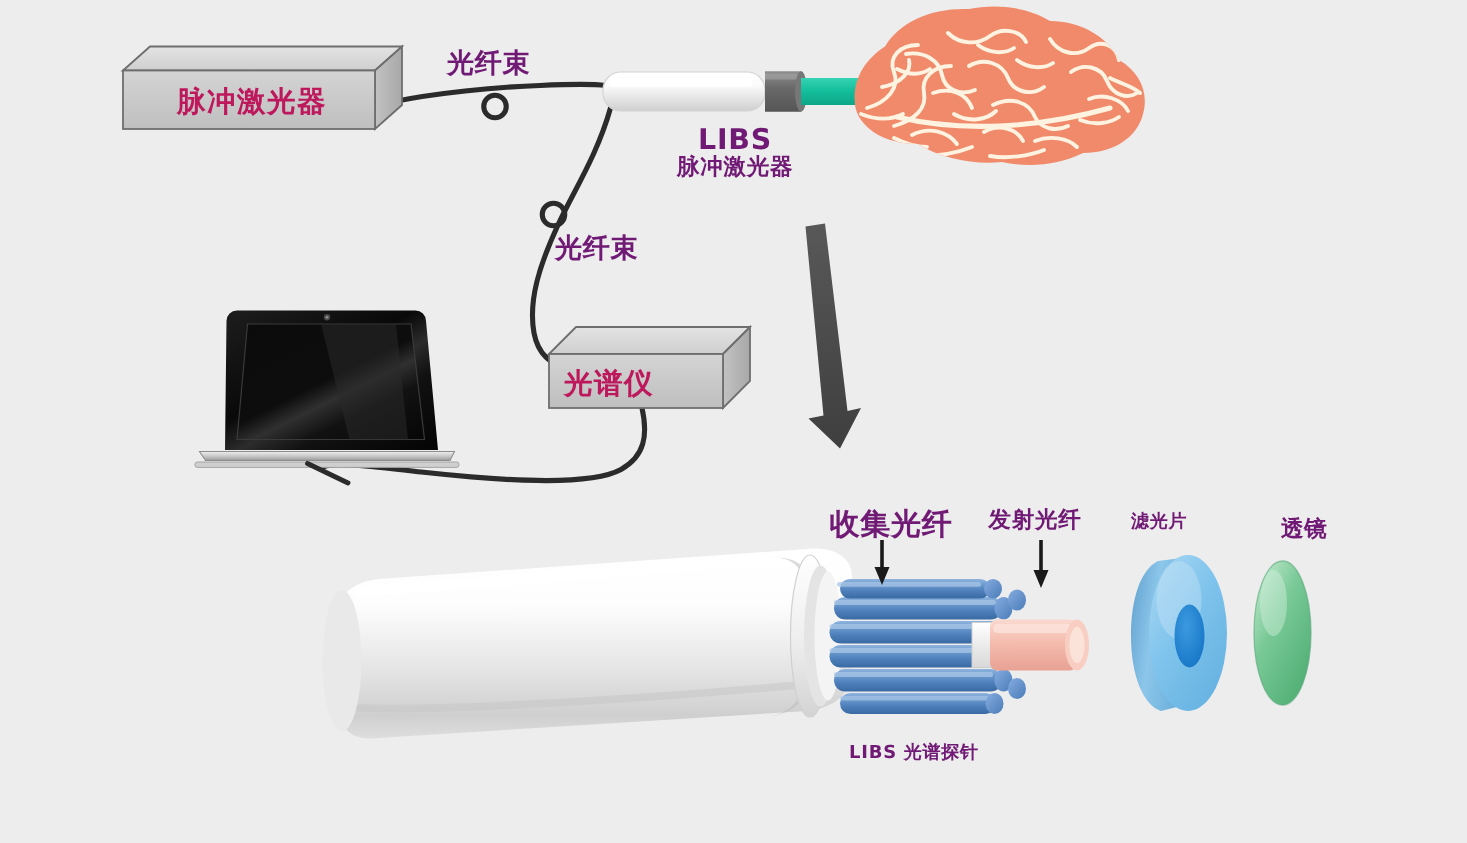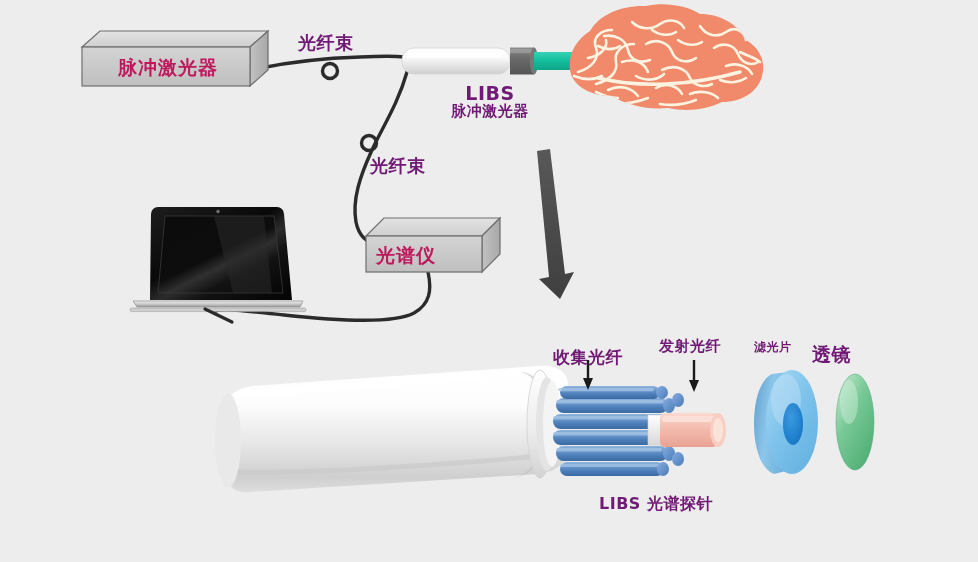--- a/index.html
+++ b/index.html
@@ -313,23 +313,23 @@
 
 <div class="boxlbl" style="left:376px;top:243px;">光谱仪</div>
 
 <div class="lbl" style="left:298px;top:32px;font-size:18px;">光纤束</div>
 
 <div class="lbl" style="left:370px;top:155px;font-size:18px;">光纤束</div>
 
 <div class="lbl c" style="left:430px;top:82px;width:120px;font-size:19px;">LIBS</div>
 <div class="lbl c" style="left:430px;top:102px;width:120px;font-size:15px;">脉冲激光器</div>
 
-<div class="lbl" style="left:553px;top:347px;font-size:17px;">收集光纤</div>
+<div class="lbl" style="left:553px;top:337px;font-size:20px;">收集光纤</div>
 
 <div class="lbl" style="left:659px;top:337px;font-size:15px;">发射光纤</div>
 
 <div class="lbl" style="left:754px;top:340px;font-size:12px;">滤光片</div>
 
-<div class="lbl" style="left:812px;top:343px;font-size:19px;">透镜</div>
-
-<div class="lbl" style="left:566px;top:494px;font-size:16px;margin-left:33px;">LIBS 光谱探针</div>
+<div class="lbl" style="left:854px;top:343px;font-size:15px;">透镜</div>
+
+<div class="lbl" style="left:566px;top:494px;font-size:12px;">LIBS 光谱探针</div>
 
 </div>
 
 </body></html>

